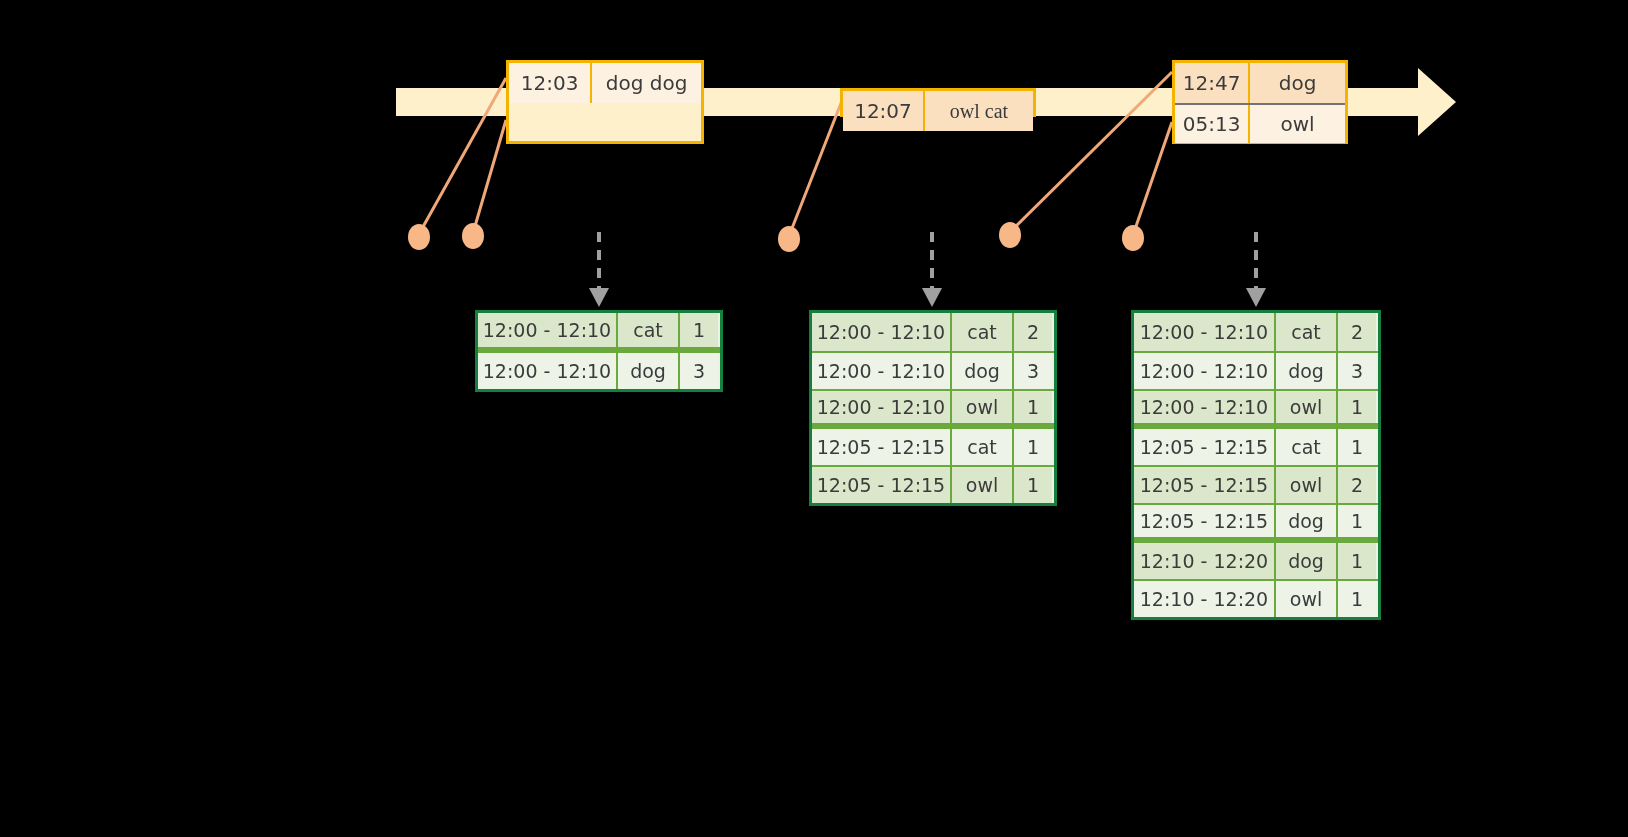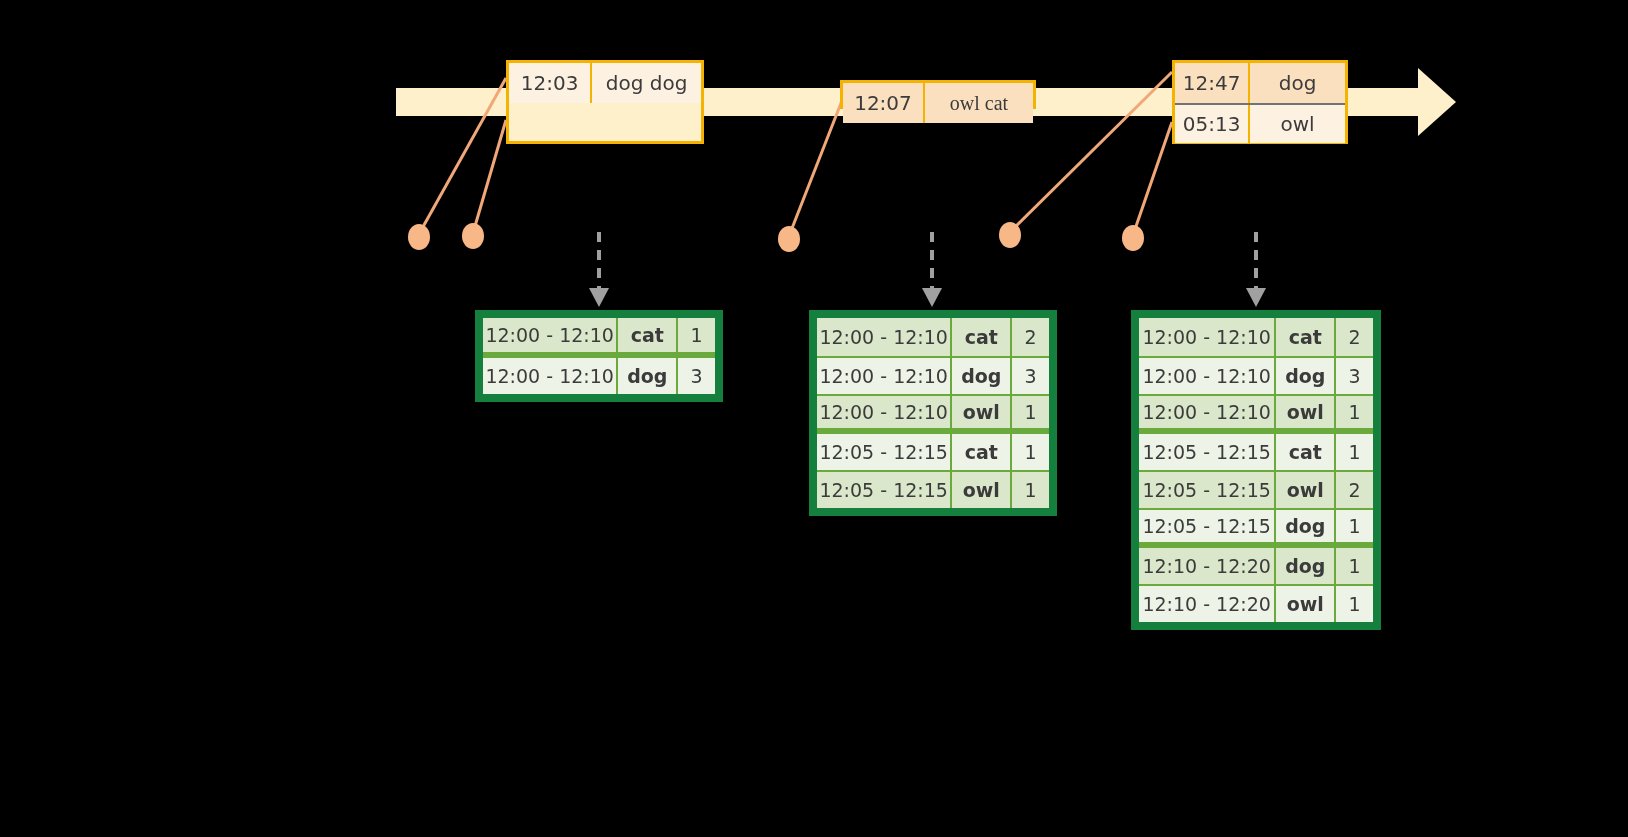--- a/index.html
+++ b/index.html
@@ -83,60 +83,60 @@
     color: #3b3b3b;
   }
   .ev-shade-a { background: #fbe0c0; }
   .ev-shade-b { background: #fdf1e2; }
 
   
   #event-box-1 { left: 506px; top: 60px; width: 198px; height: 84px; }
   #event-box-1 .event-time  { width: 84px; }
   #event-box-1 .event-words { width: 110px; }
 
-  #event-box-2 { left: 840px; top: 80px; width: 196px; height: 29px; }
+  #event-box-2 { left: 840px; top: 88px; width: 196px; height: 29px; }
   #event-box-2 .event-time  { width: 82px; }
   #event-box-2 .event-words { width: 108px; font-family: Liberation Serif, serif; }
 
   #event-box-3 { left: 1172px; top: 60px; width: 176px; height: 84px; }
   #event-box-3 .event-time  { width: 76px; }
   #event-box-3 .event-words { width: 96px; }
 
   
   .source-dot {
     position: absolute;
     width: 22px;
     height: 26px;
     border-radius: 50%;
     background: #f7b787;
   }
 
   
   .result-table {
     position: absolute;
-    border: 8px solid #15803d;
+    border: 3px solid #15803d;
     box-sizing: border-box;
     background: #ebf1e4;
   }
   .rt-row {
     display: flex;
     height: 38px;
     box-sizing: border-box;
   }
   .rt-row + .rt-row { border-top: 2px solid #6aaa3c; }
   .rt-win, .rt-key, .rt-cnt {
     display: flex;
     align-items: center;
     justify-content: center;
     box-sizing: border-box;
     font-size: 19px;
     color: #3b3b3b;
   }
   .rt-win { border-right: 2px solid #6aaa3c; }
-  .rt-key { border-right: 2px solid #6aaa3c; font-weight: bold; }
+  .rt-key { border-right: 2px solid #6aaa3c; }
   .rt-row.shade .rt-win,
   .rt-row.shade .rt-key,
   .rt-row.shade .rt-cnt { background: #dbe7ca; }
   .rt-row.plain .rt-win,
   .rt-row.plain .rt-key,
   .rt-row.plain .rt-cnt { background: #eef3e7; }
   .rt-row.groupend { border-bottom: 4px solid #6aaa3c; }
 
   #result-table-1 { left: 475px; top: 310px; width: 248px; }
   #result-table-1 .rt-win { width: 140px; }

